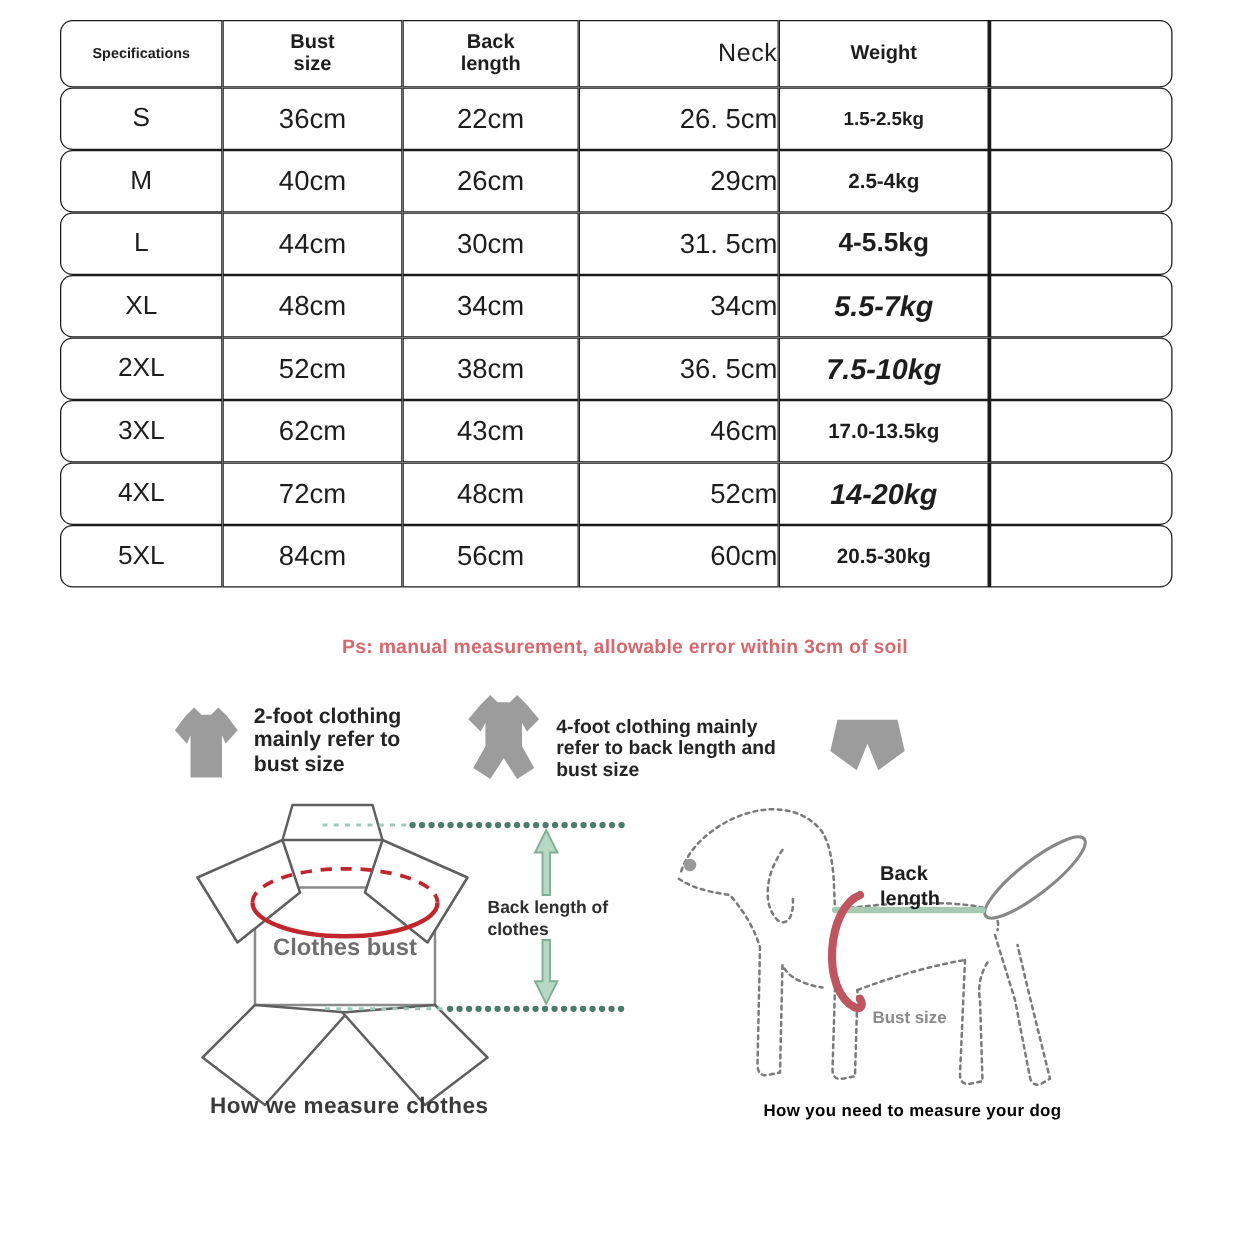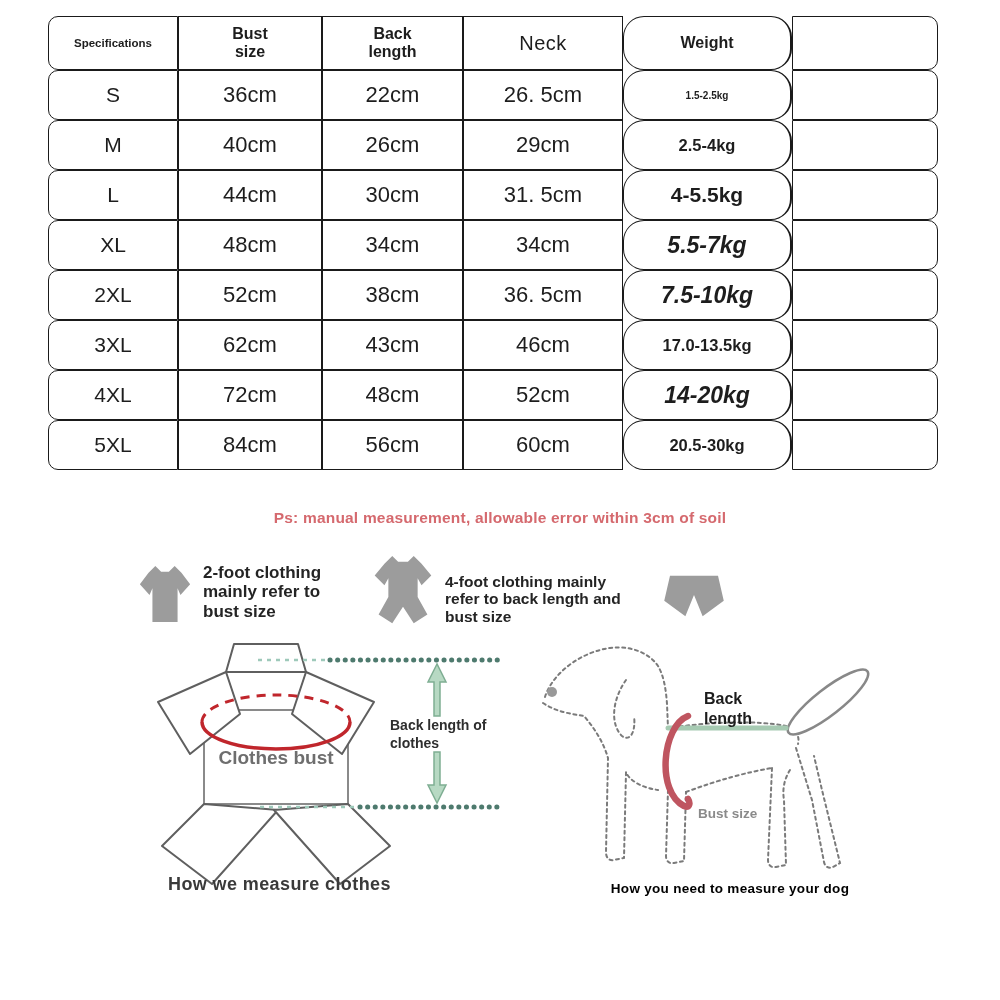--- a/index.html
+++ b/index.html
@@ -5,38 +5,38 @@
   html,body{margin:0;padding:0;background:#fff;}
   .page{position:relative;width:1000px;height:1000px;background:#fff;overflow:hidden;
         font-family:"Liberation Sans",sans-serif;color:#1d1d1d;padding-left:24px;}
 
   
   table.size-table{position:absolute;left:48px;top:16px;border-collapse:separate;border-spacing:0;}
   .size-table th,.size-table td{border:1.6px solid #1a1a1a;text-align:center;vertical-align:middle;padding:0;background:#fff;}
   .size-table th:nth-child(1),.size-table td:nth-child(1){width:128px;}
   .size-table th:nth-child(2),.size-table td:nth-child(2){width:142px;}
   .size-table th:nth-child(3),.size-table td:nth-child(3){width:139px;}
-  .size-table th:nth-child(4),.size-table td:nth-child(4){width:158px;}
+  .size-table th:nth-child(4),.size-table td:nth-child(4){width:158px;text-align:right;}
   .size-table th:nth-child(5),.size-table td:nth-child(5){width:166px;}
   .size-table th:nth-child(6),.size-table td:nth-child(6){width:144px;}
   .size-table thead tr{height:54px;}
   .size-table tbody tr{height:50px;}
   .size-table th{font-weight:bold;font-size:16px;line-height:1.12;white-space:pre-line;}
   .size-table th:nth-child(1){font-size:11.5px;}
   .size-table th:nth-child(4){font-weight:normal;font-size:20px;letter-spacing:.5px;}
   .size-table td{font-size:22px;}
   .size-table td:nth-child(1){font-size:21px;}
   .size-table td:nth-child(5){font-weight:bold;}
-  .size-table td.w-sm{font-size:10px;}
+  .size-table td.w-sm{font-size:15px;}
   .size-table td.w-md{font-size:16.5px;}
   .size-table td.w-lg{font-size:21px;}
   .size-table td.w-xl{font-size:23px;font-style:italic;}
   .size-table tr th:first-child,.size-table tr td:first-child{border-top-left-radius:10px;border-bottom-left-radius:10px;}
   .size-table tr th:last-child,.size-table tr td:last-child{border-top-right-radius:10px;border-bottom-right-radius:10px;}
-  .size-table th:nth-child(5),.size-table td:nth-child(5){border-right-width:2.4px;border-radius:21px;}
+  .size-table th:nth-child(5),.size-table td:nth-child(5){border-right-width:2.4px;}
 
   
   .note{position:absolute;top:509px;left:0;width:1000px;text-align:center;
         font-weight:bold;font-size:15.5px;color:#d5696e;letter-spacing:.2px;}
 
   
   .legend-item{position:absolute;display:flex;align-items:center;}
   .legend-item .txt{font-weight:bold;color:#242424;white-space:pre-line;line-height:1.14;}
   .li-1{left:136px;top:560px;}  .li-1 .txt{font-size:17px;margin-left:9px;}
   .li-2{left:370px;top:552px;}  .li-2 .txt{font-size:15.5px;margin-left:9px;margin-top:12px;}

